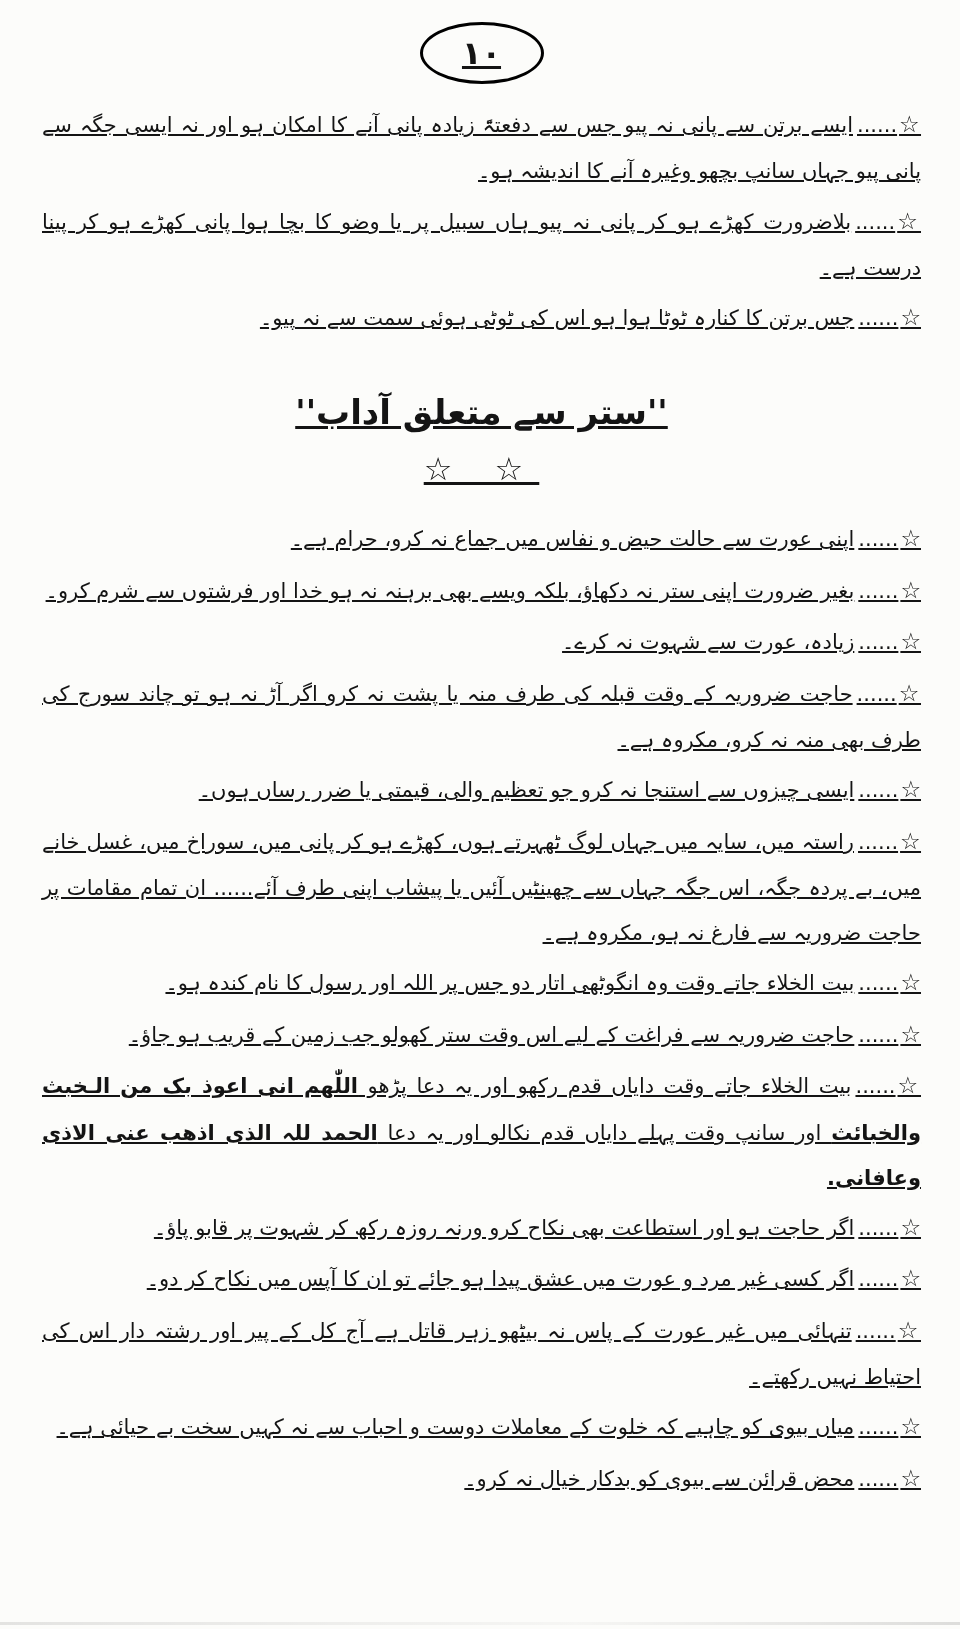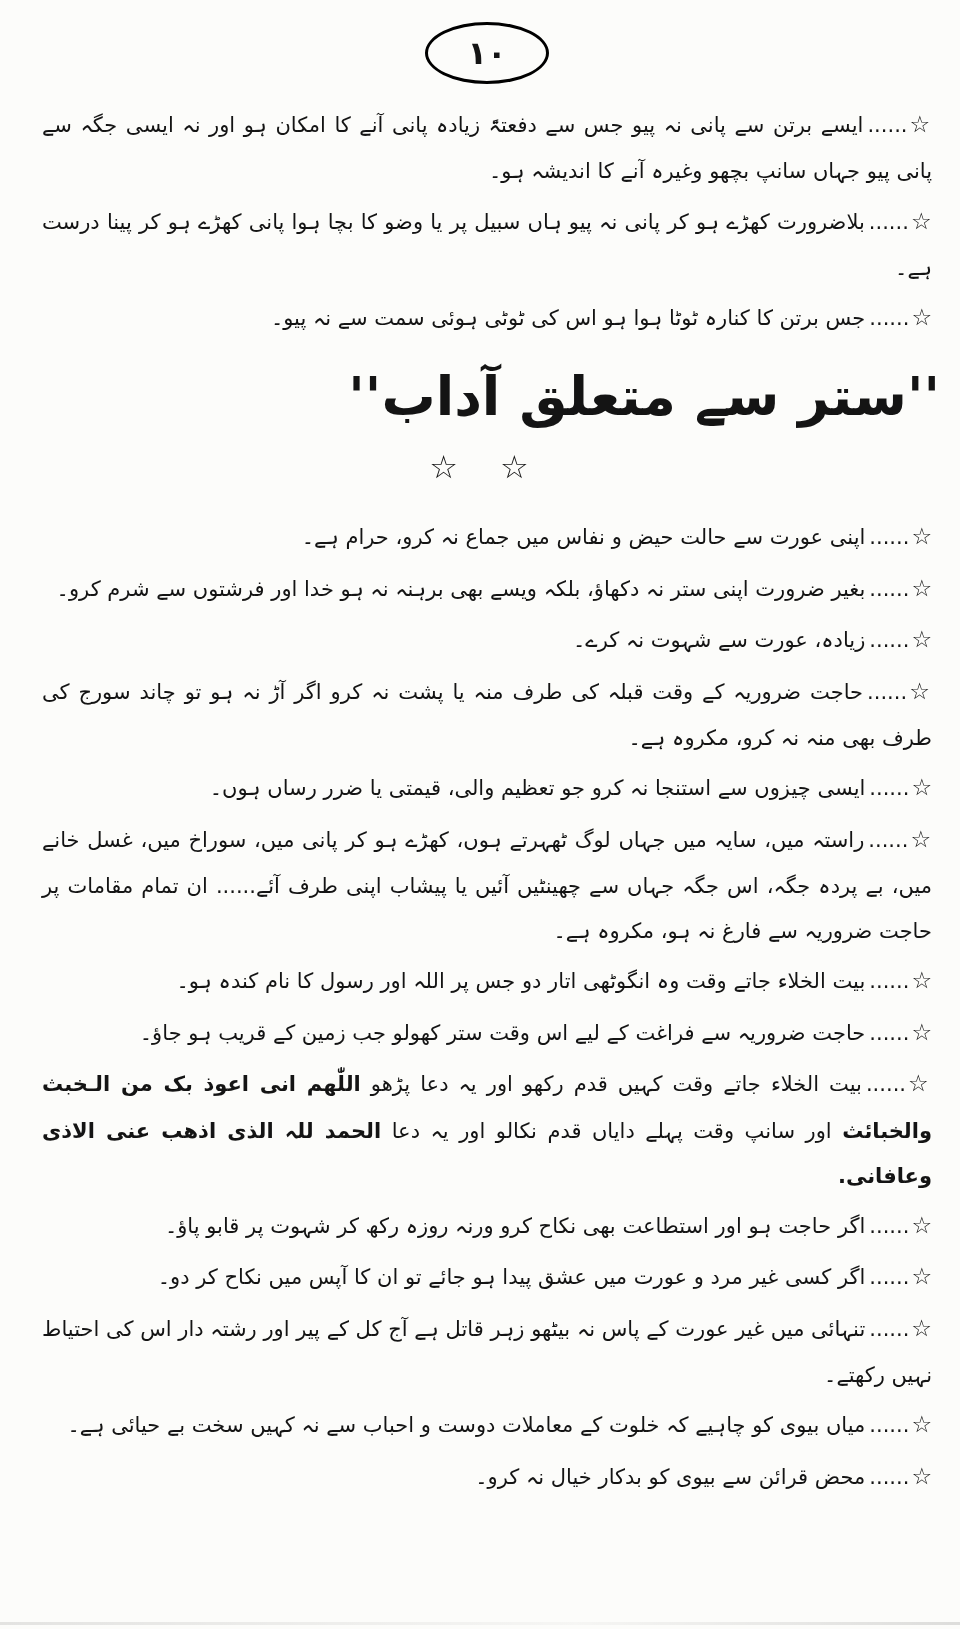--- a/index.html
+++ b/index.html
@@ -10,22 +10,23 @@
     width: 960px;
     height: 1629px;
     background: #fcfcfa;
     color: #141414;
     font-family: "DejaVu Sans", sans-serif;
     overflow: hidden;
     position: relative;
   }
   .page {
     direction: rtl;
-    padding: 16px 20px 0 34px;
+    padding: 16px 31px 0 34px;
     box-sizing: border-box;
+    text-decoration: underline;
   }
   .page-number-oval {
     width: 118px;
     height: 56px;
     border: 3px solid #000;
     border-radius: 50%;
     margin: 6px auto 16px auto;
     display: flex;
     align-items: center;
     justify-content: center;
@@ -52,23 +53,24 @@
     padding-left: 2px;
   }
   .item .dots {
     letter-spacing: 1px;
     padding-left: 4px;
   }
   .bold-arabic {
     font-weight: bold;
   }
   .heading {
-    font-size: 54px;
+    text-align: center;
+    font-size: 34px;
     font-weight: bold;
-    margin: 16px 0 6px 0;
+    margin: 46px 0 6px 0;
     direction: rtl;
     line-height: 1.4;
   }
   .heading-stars {
     text-align: center;
     font-size: 32px;
     letter-spacing: 16px;
     margin: 14px 0 26px 0;
   }
   .scan-artifact {
@@ -113,21 +115,21 @@
 
   <div class="item"><span class="star">☆</span><span class="dots">......</span><span class="item-text"><span>ایسی چیزوں سے استنجا نہ کرو جو تعظیم والی، قیمتی یا ضرر رساں ہوں۔</span></span></div>
 
   <div class="item"><span class="star">☆</span><span class="dots">......</span><span class="item-text"><span>راستہ میں، سایہ میں جہاں لوگ ٹھہرتے ہوں، کھڑے ہو کر پانی میں، سوراخ میں، غسل خانے میں، بے پردہ جگہ، اس جگہ جہاں سے چھینٹیں آئیں یا پیشاب اپنی طرف آئے...... ان تمام مقامات پر حاجت ضروریہ سے فارغ نہ ہو، مکروہ ہے۔</span></span></div>
 
   <div class="item"><span class="star">☆</span><span class="dots">......</span><span class="item-text"><span>بیت الخلاء جاتے وقت وہ انگوٹھی اتار دو جس پر اللہ اور رسول کا نام کندہ ہو۔</span></span></div>
 
   <div class="item"><span class="star">☆</span><span class="dots">......</span><span class="item-text"><span>حاجت ضروریہ سے فراغت کے لیے اس وقت ستر کھولو جب زمین کے قریب ہو جاؤ۔</span></span></div>
 
 
-  <div class="item"><span class="star">☆</span><span class="dots">......</span><span class="item-text"><span>بیت الخلاء جاتے وقت کہیں قدم رکھو اور یہ دعا پڑھو </span><span class="bold-arabic">اللّٰهم انی اعوذ بک من الـخبث والخبائث</span><span> اور سانپ وقت پہلے دایاں قدم نکالو اور یہ دعا </span><span class="bold-arabic">الحمد للہ الذی اذهب عنی الاذی وعافانی.</span></span></div>
+  <div class="item"><span class="star">☆</span><span class="dots">......</span><span class="item-text"><span>بیت الخلاء جاتے وقت دایاں قدم رکھو اور یہ دعا پڑھو </span><span class="bold-arabic">اللّٰهم انی اعوذ بک من الـخبث والخبائث</span><span> اور سانپ وقت پہلے دایاں قدم نکالو اور یہ دعا </span><span class="bold-arabic">الحمد للہ الذی اذهب عنی الاذی وعافانی.</span></span></div>
 
   <div class="item"><span class="star">☆</span><span class="dots">......</span><span class="item-text"><span>اگر حاجت ہو اور استطاعت بھی نکاح کرو ورنہ روزہ رکھ کر شہوت پر قابو پاؤ۔</span></span></div>
 
   <div class="item"><span class="star">☆</span><span class="dots">......</span><span class="item-text"><span>اگر کسی غیر مرد و عورت میں عشق پیدا ہو جائے تو ان کا آپس میں نکاح کر دو۔</span></span></div>
 
   <div class="item"><span class="star">☆</span><span class="dots">......</span><span class="item-text"><span>تنہائی میں غیر عورت کے پاس نہ بیٹھو زہر قاتل ہے آج کل کے پیر اور رشتہ دار اس کی احتیاط نہیں رکھتے۔</span></span></div>
 
   <div class="item"><span class="star">☆</span><span class="dots">......</span><span class="item-text"><span>میاں بیوی کو چاہیے کہ خلوت کے معاملات دوست و احباب سے نہ کہیں سخت بے حیائی ہے۔</span></span></div>
 
   <div class="item"><span class="star">☆</span><span class="dots">......</span><span class="item-text"><span>محض قرائن سے بیوی کو بدکار خیال نہ کرو۔</span></span></div>

